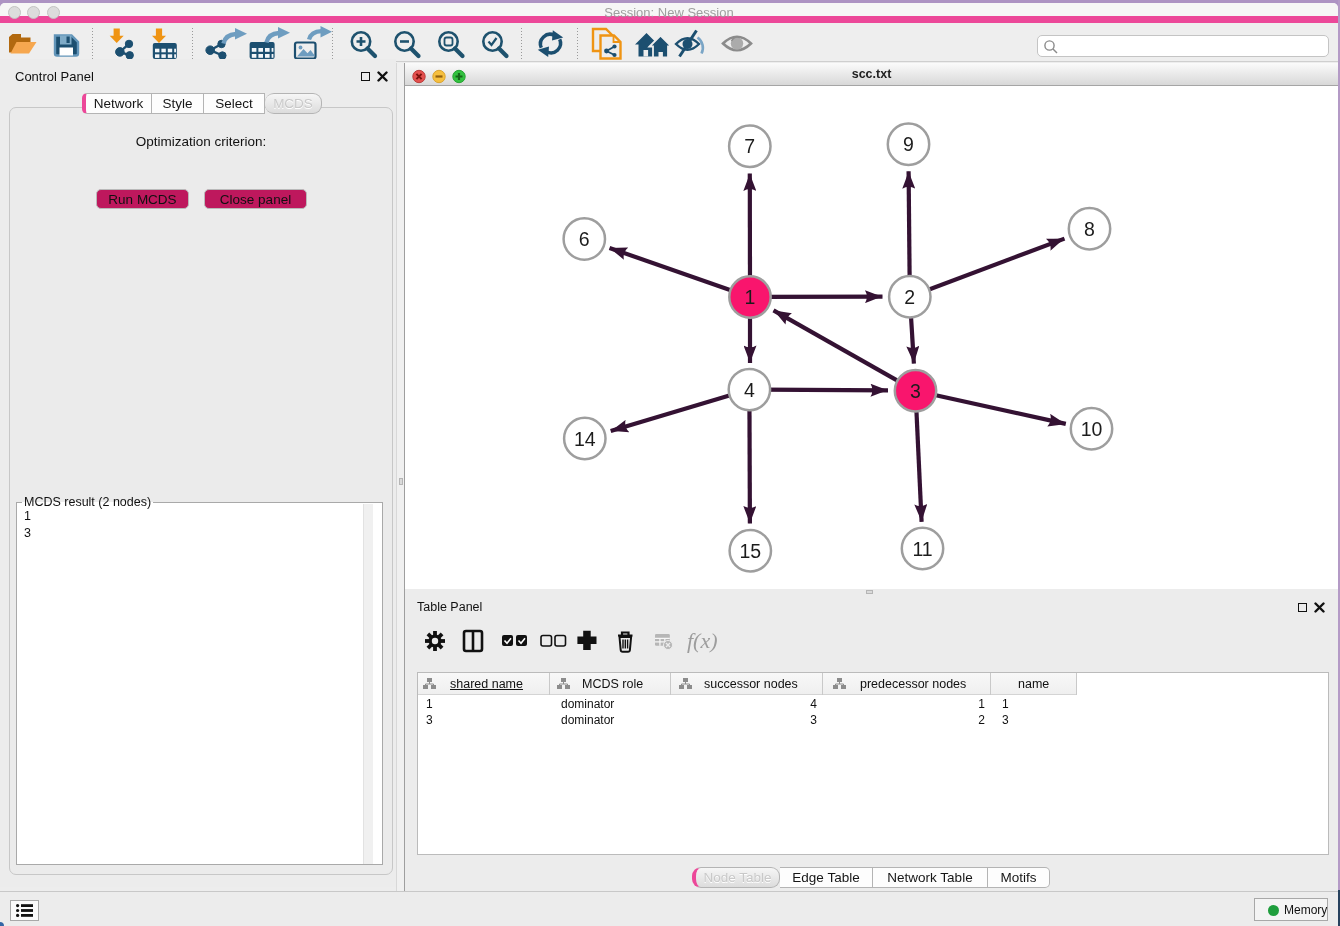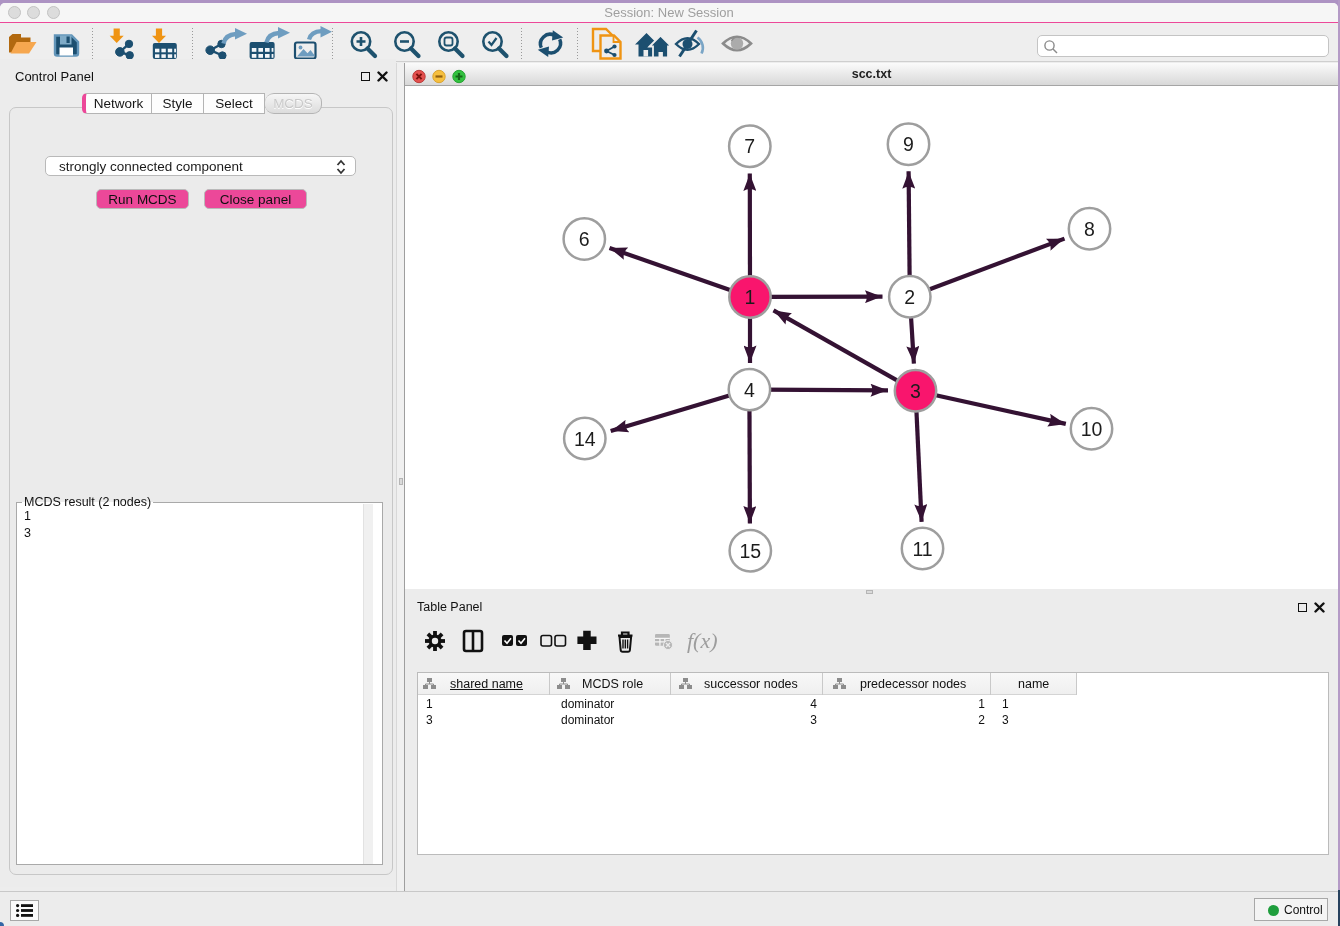--- a/index.html
+++ b/index.html
@@ -2,21 +2,21 @@
 <html><head>
 <meta charset="utf-8">
 <style>
   * { margin:0; padding:0; box-sizing:border-box; }
   html,body { width:1340px; height:926px; overflow:hidden; font-family:"Liberation Sans", sans-serif; }
   body { background:#ad93c3; position:relative; transform:translateZ(0); }
   #win { position:absolute; left:0; top:3px; width:1338px; height:923px;
          background:#ededed; border-radius:5px 5px 0 0; }
   
   #titlebar { position:absolute; left:0; top:0; width:100%; height:20px;
-              background:#f6f6f6; border-bottom:1px solid #ec4899; border-radius:5px 5px 0 0; }
+              background:#f6f6f6; border-bottom:7px solid #ec4899; border-radius:5px 5px 0 0; }
   .tl { position:absolute; top:3px; width:13px; height:13px; border-radius:50%;
         background:#dcdcdc; border:1px solid #c3c3c3; }
   #titlebar .t1{left:8px;} #titlebar .t2{left:27px;} #titlebar .t3{left:47px;}
   #wintitle { position:absolute; top:2px; left:0; width:100%; text-align:center;
               font-size:13px; color:#9f9f9f; }
   
   #toolbar { position:absolute; left:0; top:20px; width:100%; height:39px;
              background:#eeeeee; border-bottom:1px solid #cfcfcf; }
   .sep { position:absolute; top:5px; height:31px; width:1px;
          background-image:repeating-linear-gradient(to bottom,#9a9a9a 0 1px,transparent 1px 3px); }
@@ -36,21 +36,21 @@
   .tab.sel { background:linear-gradient(#f6f6f6,#dcdcdc); color:#c9c9c9;
              text-shadow:0 1px 0 #fff;border-radius:9px; }
   
   #cbox { position:absolute; left:9px; top:48px; width:384px; height:768px;
           background:#ebebeb; border:1px solid #c7c7c7; border-radius:7px; }
   #optlabel { position:absolute; left:0; top:26px; width:100%; text-align:center;
               font-size:13.5px; color:#111; }
   #dropdown { position:absolute; left:35px; top:48px; width:311px; height:20px; background:#fff;
               border:1px solid #b9b9b9; border-radius:5px; font-size:13.5px; color:#1b1b1b;
               line-height:19px; padding-left:13px; }
-  .btn { position:absolute; top:81px; height:20px; background:#ec4899; border:1px solid #b9b9b9;
+  .btn { position:absolute; top:81px; height:20px; background:#be185d; border:1px solid #b9b9b9;
          border-radius:5px; font-size:13.5px; color:#111; text-align:center; line-height:19px; }
   
   #mcdsbox { position:absolute; left:6px; top:394px; width:367px; height:363px;
              background:#fff; border:1px solid #a9a9a9; }
   #mcdslegend { position:absolute; left:5px; top:-8px; font-size:12.5px; color:#111;
                 background:linear-gradient(#ebebeb 50%,#ffffff 50%); padding:0 2px; }
   #mcdstrack { position:absolute; right:9px; top:1px; width:10px; height:360px; background:#f0f0f0;
                border-left:1px solid #e2e2e2; }
   .mitem { position:absolute; left:7px; font-size:12.5px; color:#111; }
   
@@ -266,25 +266,21 @@
           <path d="M1.5 1.5 L9.5 9.5 M9.5 1.5 L1.5 9.5" stroke="#111" stroke-width="2.4" stroke-linecap="round"></path>
         </svg>
       </div>
     <div class="tabrow" style="left:82px; top:34px;">
       <div class="tab first" style="width:70px">Network</div>
       <div class="tab" style="width:52px">Style</div>
       <div class="tab" style="width:61px">Select</div>
       <div class="tab sel last" style="width:57px">MCDS</div>
     </div>
     <div id="cbox">
-      <div id="dropdown">strongly connected component
-        <svg width="12" height="16" style="position:absolute;right:8px;top:2px" viewBox="0 0 12 16">
-          <path d="M2.5 6 L6 2 L9.5 6 M2.5 10 L6 14 L9.5 10" fill="none" stroke="#333" stroke-width="1.8"></path>
-        </svg>
-      </div>
+      <div id="optlabel">Optimization criterion:</div>
       <div class="btn" style="left:86px; width:93px;">Run MCDS</div>
       <div class="btn" style="left:194px; width:103px;">Close panel</div>
       <div id="mcdsbox">
         <div id="mcdslegend">MCDS result (2 nodes)</div>
         <div id="mcdstrack"></div>
         <div class="mitem" style="top:6px;">1</div>
         <div class="mitem" style="top:23px;">3</div>
       </div>
     </div>
   </div>
@@ -441,35 +437,41 @@
       <div class="cell" style="left:143px;top:24px;">dominator</div>
       <div class="cell" style="left:329px;top:24px;width:70px;text-align:right;">4</div>
       <div class="cell" style="left:497px;top:24px;width:70px;text-align:right;">1</div>
       <div class="cell" style="left:584px;top:24px;">1</div>
       <div class="cell" style="left:8px;top:40px;">3</div>
       <div class="cell" style="left:143px;top:40px;">dominator</div>
       <div class="cell" style="left:329px;top:40px;width:70px;text-align:right;">3</div>
       <div class="cell" style="left:497px;top:40px;width:70px;text-align:right;">2</div>
       <div class="cell" style="left:584px;top:40px;">3</div>
     </div>
+    <div id="btabs" class="tabrow">
+      <div class="tab first sel" style="width:88px">Node Table</div>
+      <div class="tab" style="width:93px">Edge Table</div>
+      <div class="tab" style="width:115px">Network Table</div>
+      <div class="tab last" style="width:62px">Motifs</div>
+    </div>
   </div>
   <div id="statusbar">
     <div id="listbtn">
       <svg width="17" height="13" viewBox="0 0 17 13" style="position:absolute;left:5px;top:3px">
         <g fill="#111">
             <circle cx="1.6" cy="1.6" r="1.6"></circle>
             <circle cx="1.6" cy="6.5" r="1.6"></circle>
             <circle cx="1.6" cy="11.4" r="1.6"></circle>
         <rect x="5" y="0.2" width="12" height="2.8"></rect>
             <rect x="5" y="5.1" width="12" height="2.8"></rect>
             <rect x="5" y="10" width="12" height="2.8"></rect>
           </g>
       </svg>
     </div>
     <div id="membtn">
         <span class="dot"></span>
-        <span class="mtxt">Control</span>
+        <span class="mtxt">Memory</span>
       </div>
   </div>
 </div>
 <div style="position:absolute;right:0;top:0;width:2px;height:890px;background:#b49ac6"></div>
 <div style="position:absolute;right:0;top:890px;width:2px;height:36px;background:#27415e"></div>
 <div style="position:absolute;left:0;bottom:0;width:4px;height:4px;background:#3466a5;border-radius:0 4px 0 0"></div>
 
 </body></html>

